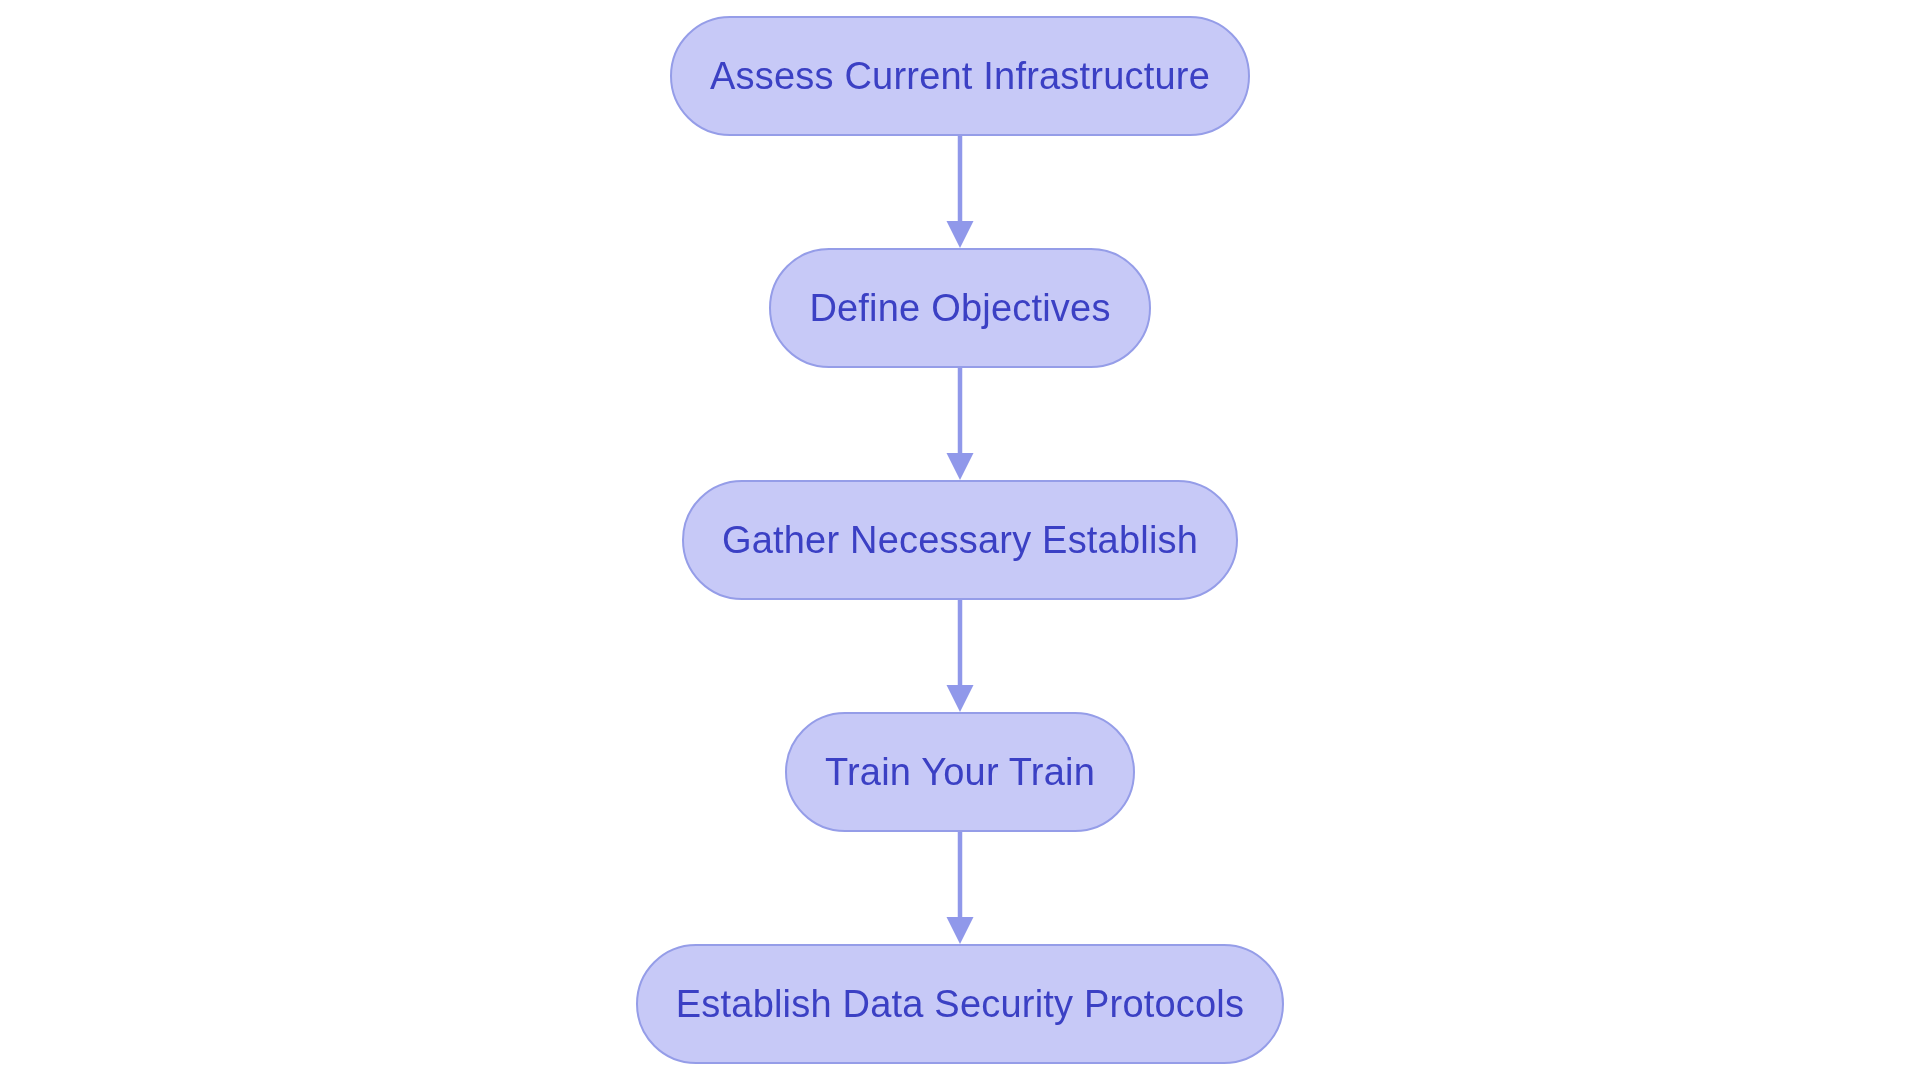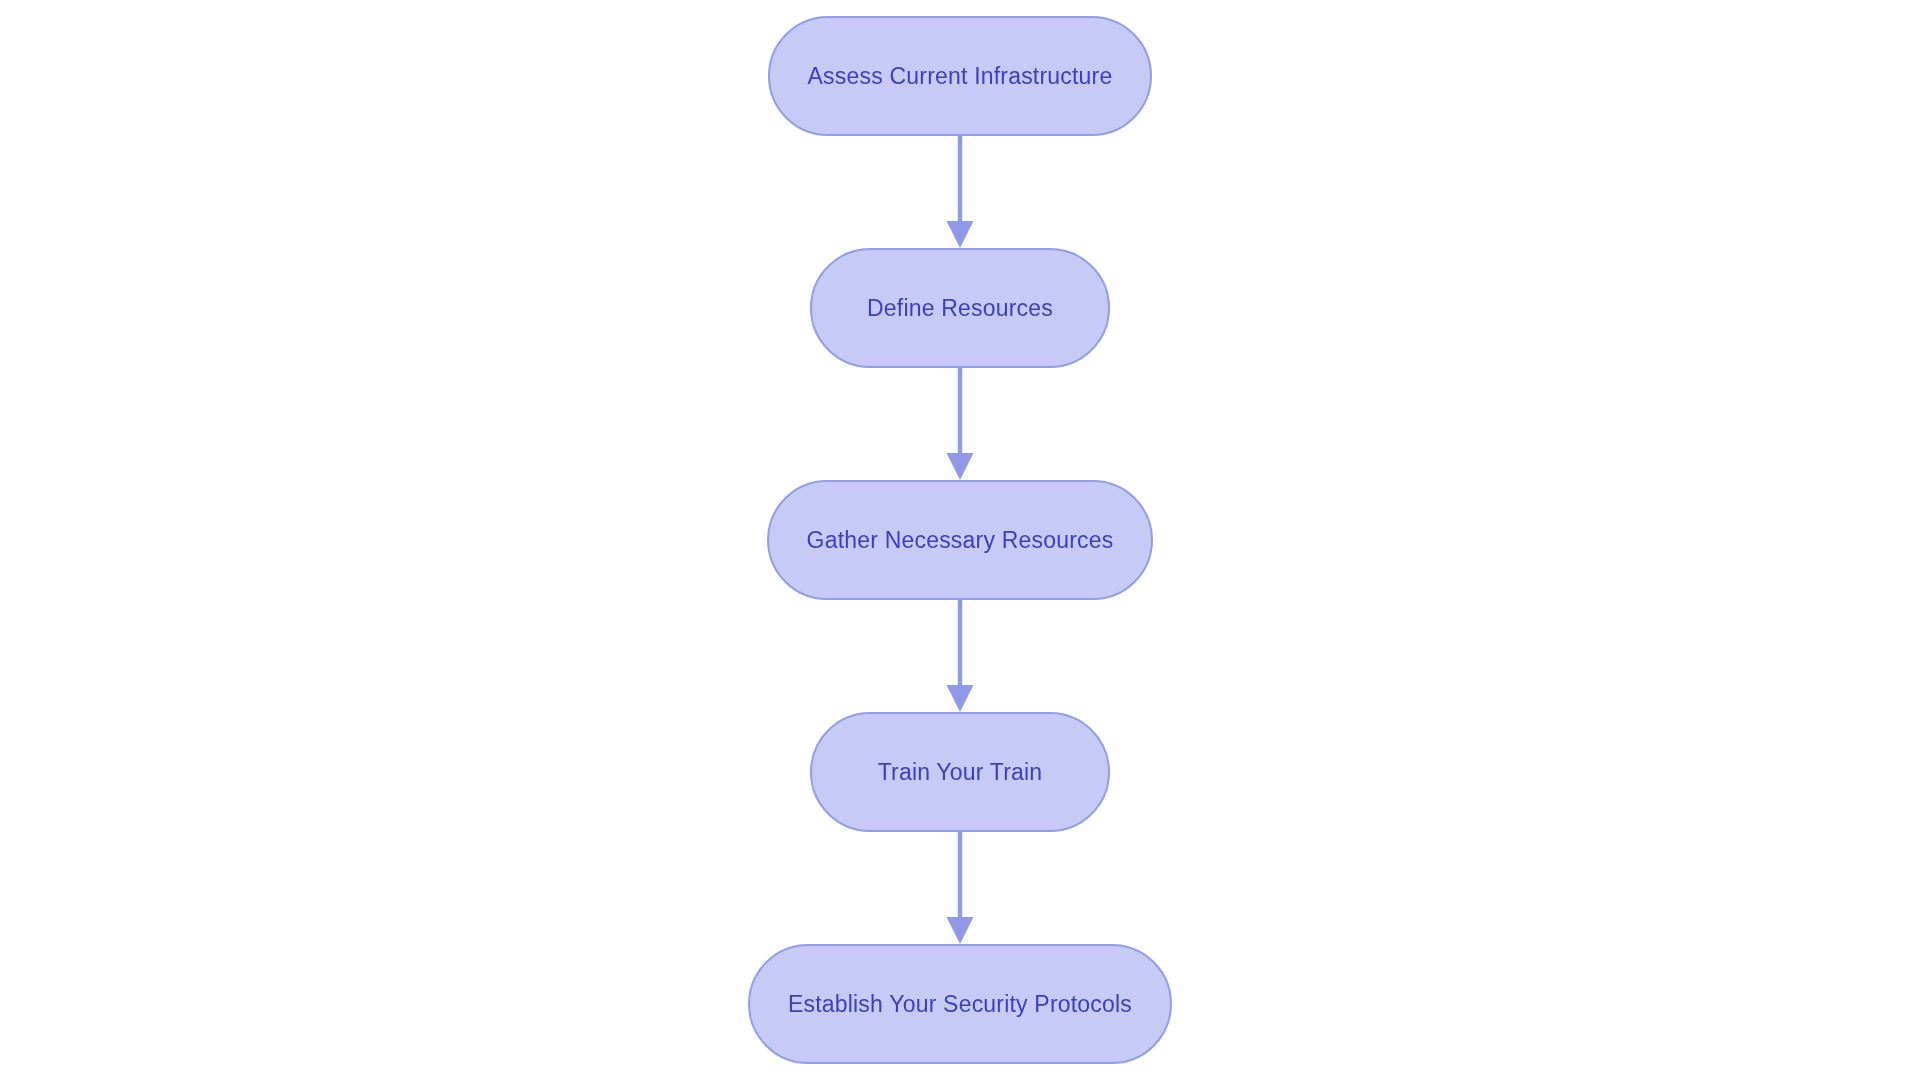--- a/index.html
+++ b/index.html
@@ -29,21 +29,21 @@
     display: flex;
     align-items: center;
     justify-content: center;
     background: var(--node-fill, #c7c9f7);
     border: 2px solid var(--node-border, #959de8);
     border-radius: 60px;
     flex: 0 0 auto;
   }
   .node-label {
     color: var(--node-text, #3b40c4);
-    font-size: 23px;
+    font-size: 38px;
     letter-spacing: 0.2px;
     white-space: nowrap;
     text-align: center;
   }
   .arrow {
     display: block;
     flex: 0 0 auto;
   }
 </style>
 </head>
@@ -54,43 +54,43 @@
   <div class="node">
     <span class="node-label">Assess Current Infrastructure</span>
   </div>
 
   <svg class="arrow" width="30" height="112" viewBox="0 0 30 112">
     <rect x="12.75" y="0" width="4.5" height="88" fill="#9098ea"></rect>
     <polygon points="1.5,85 28.5,85 15,112" fill="#9098ea"></polygon>
   </svg>
 
   <div class="node">
-    <span class="node-label">Define Resources</span>
+    <span class="node-label">Define Objectives</span>
   </div>
 
   <svg class="arrow" width="30" height="112" viewBox="0 0 30 112">
     <rect x="12.75" y="0" width="4.5" height="88" fill="#9098ea"></rect>
     <polygon points="1.5,85 28.5,85 15,112" fill="#9098ea"></polygon>
   </svg>
 
   <div class="node">
-    <span class="node-label">Gather Necessary Resources</span>
+    <span class="node-label">Gather Necessary Establish</span>
   </div>
 
   <svg class="arrow" width="30" height="112" viewBox="0 0 30 112">
     <rect x="12.75" y="0" width="4.5" height="88" fill="#9098ea"></rect>
     <polygon points="1.5,85 28.5,85 15,112" fill="#9098ea"></polygon>
   </svg>
 
   <div class="node">
     <span class="node-label">Train Your Train</span>
   </div>
 
   <svg class="arrow" width="30" height="112" viewBox="0 0 30 112">
     <rect x="12.75" y="0" width="4.5" height="88" fill="#9098ea"></rect>
     <polygon points="1.5,85 28.5,85 15,112" fill="#9098ea"></polygon>
   </svg>
 
   <div class="node">
-    <span class="node-label">Establish Your Security Protocols</span>
+    <span class="node-label">Establish Data Security Protocols</span>
   </div>
 
 </div>
 
 </body></html>

